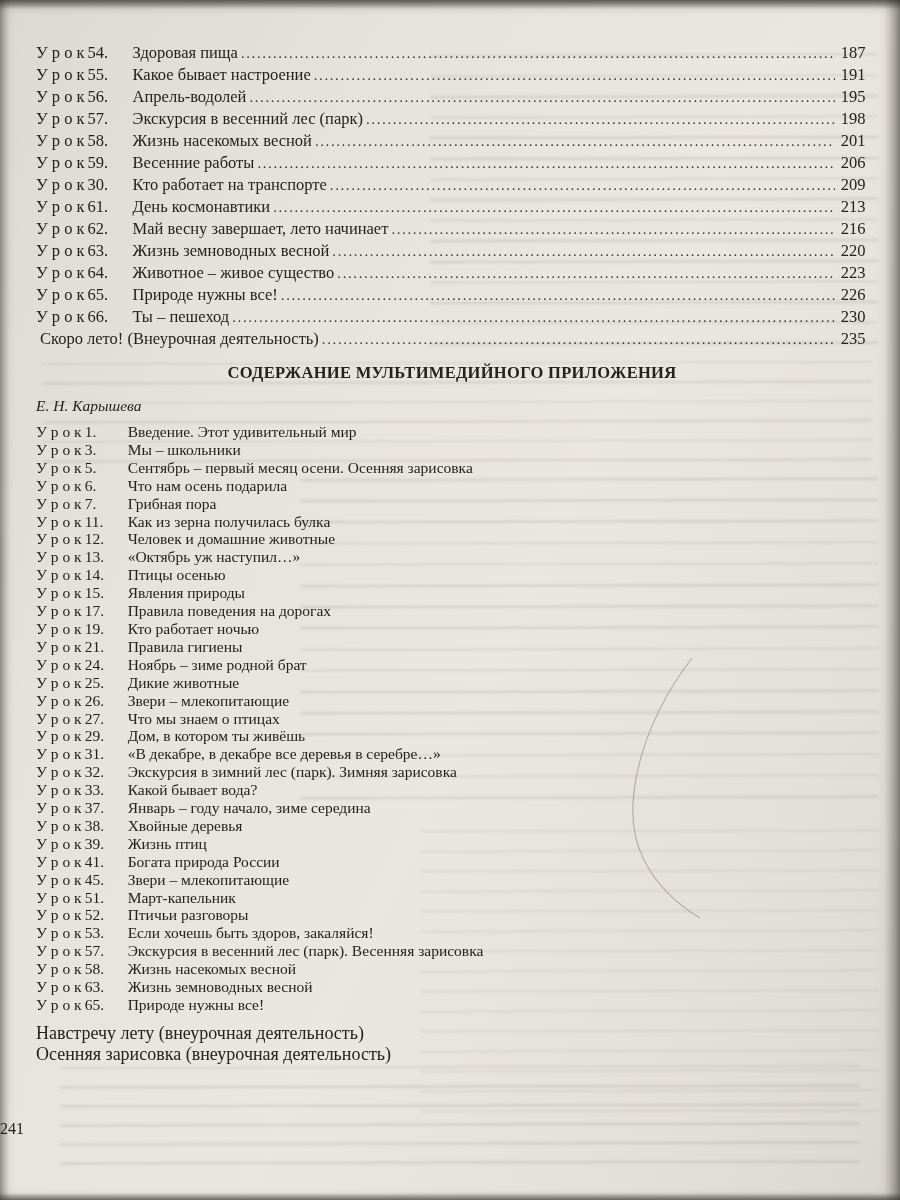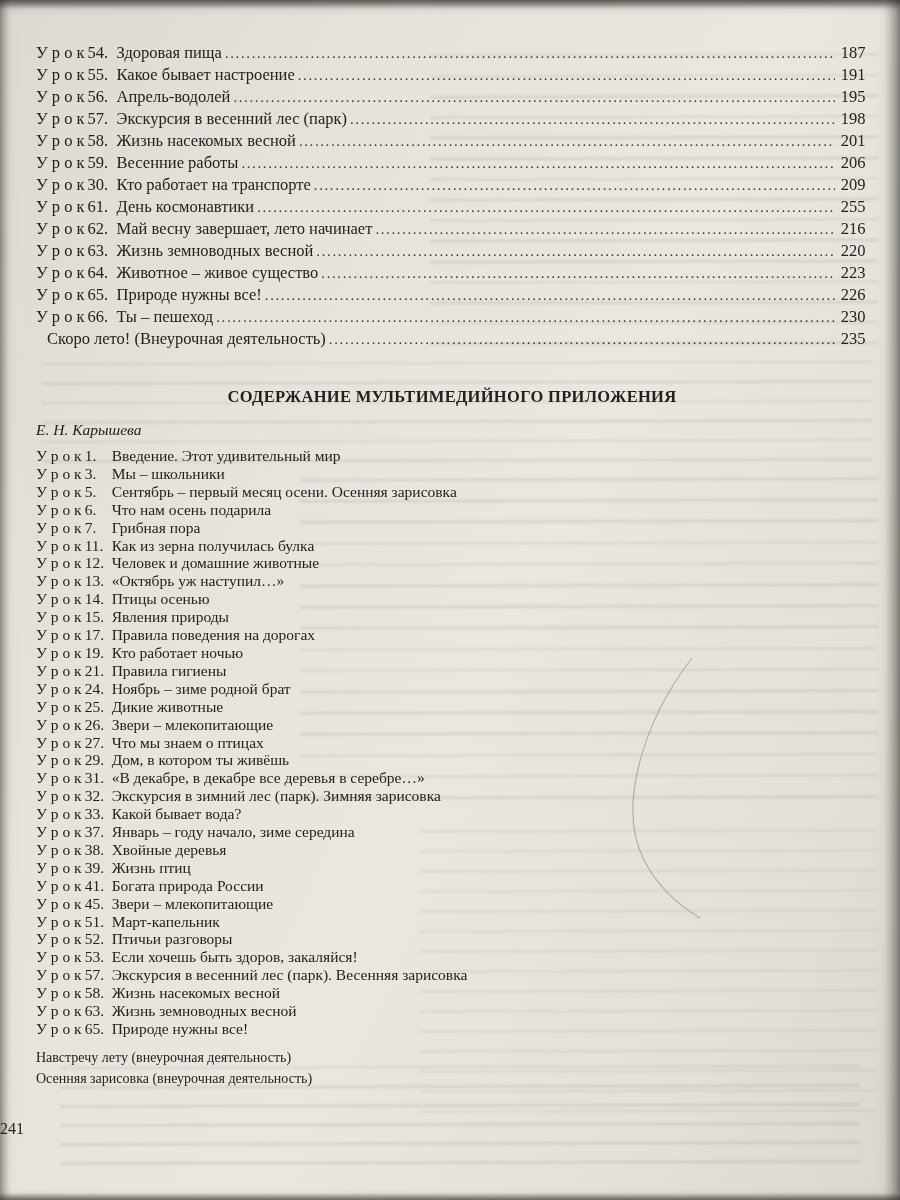--- a/index.html
+++ b/index.html
@@ -40,39 +40,39 @@
   .hairline{position:absolute;left:596px;top:650px;pointer-events:none;opacity:.55;}
 
   .content{
     position:absolute;left:36px;top:42px;width:832px;
     color:#24221e;
   }
   
   .toc-row{display:flex;align-items:baseline;font-size:16.5px;line-height:21px;}
   .lw{white-space:pre;}
   .ln{display:inline-block;min-width:27px;text-align:left;margin-left:3px;white-space:pre;}
-  .lt{white-space:nowrap;margin-left:2px;}
-  .toc-row .lt.noword{margin-left:11px;text-align:center;}
+  .lt{white-space:nowrap;margin-left:18px;}
+  .toc-row .lt.noword{margin-left:4px;text-align:center;}
   .leader{flex:1;overflow:hidden;white-space:nowrap;margin:0 3px;color:#3a3833;}
   .leader::after{
     content:"........................................................................................................................................................................................";
     letter-spacing:1.6px;font-size:15px;
   }
   .lp{min-width:30px;text-align:center;font-family:Liberation Serif, serif;}
 
   
   .mm-heading{
-    margin:36px 0 0 0;text-align:center;font-size:16.5px;font-weight:bold;
+    margin:12px 0 0 0;text-align:center;font-size:16.5px;font-weight:bold;
     letter-spacing:.3px;line-height:22px;
   }
   .author{font-style:italic;font-size:15.5px;line-height:20px;margin:12px 0 7px 0;}
   .mm-row{display:flex;align-items:baseline;font-size:15.5px;line-height:17.9px;}
   .mm-row .ln{min-width:25px;}
   .extra-box{margin-top:9px;}
-  .extra-row{font-size:14px;line-height:21px;}
+  .extra-row{font-size:18px;line-height:21px;}
 
   .page-number{
     position:absolute;left:0;top:1120px;width:100%;
     font-size:16px;color:#24221e;
   }
 </style>
 </head>
 <body>
 
 <div class="page">
@@ -141,21 +141,21 @@
     <span class="ln">30.</span>
     <span class="lt">Кто работает на транспорте</span>
     <span class="leader"></span>
     <span class="lp">209</span>
   </div>
         <div class="toc-row">
     <span class="lw">У р о к</span>
     <span class="ln">61.</span>
     <span class="lt">День космонавтики</span>
     <span class="leader"></span>
-    <span class="lp">255</span>
+    <span class="lp">213</span>
   </div>
         <div class="toc-row">
     <span class="lw">У р о к</span>
     <span class="ln">62.</span>
     <span class="lt">Май весну завершает, лето начинает</span>
     <span class="leader"></span>
     <span class="lp">216</span>
   </div>
         <div class="toc-row">
     <span class="lw">У р о к</span>

